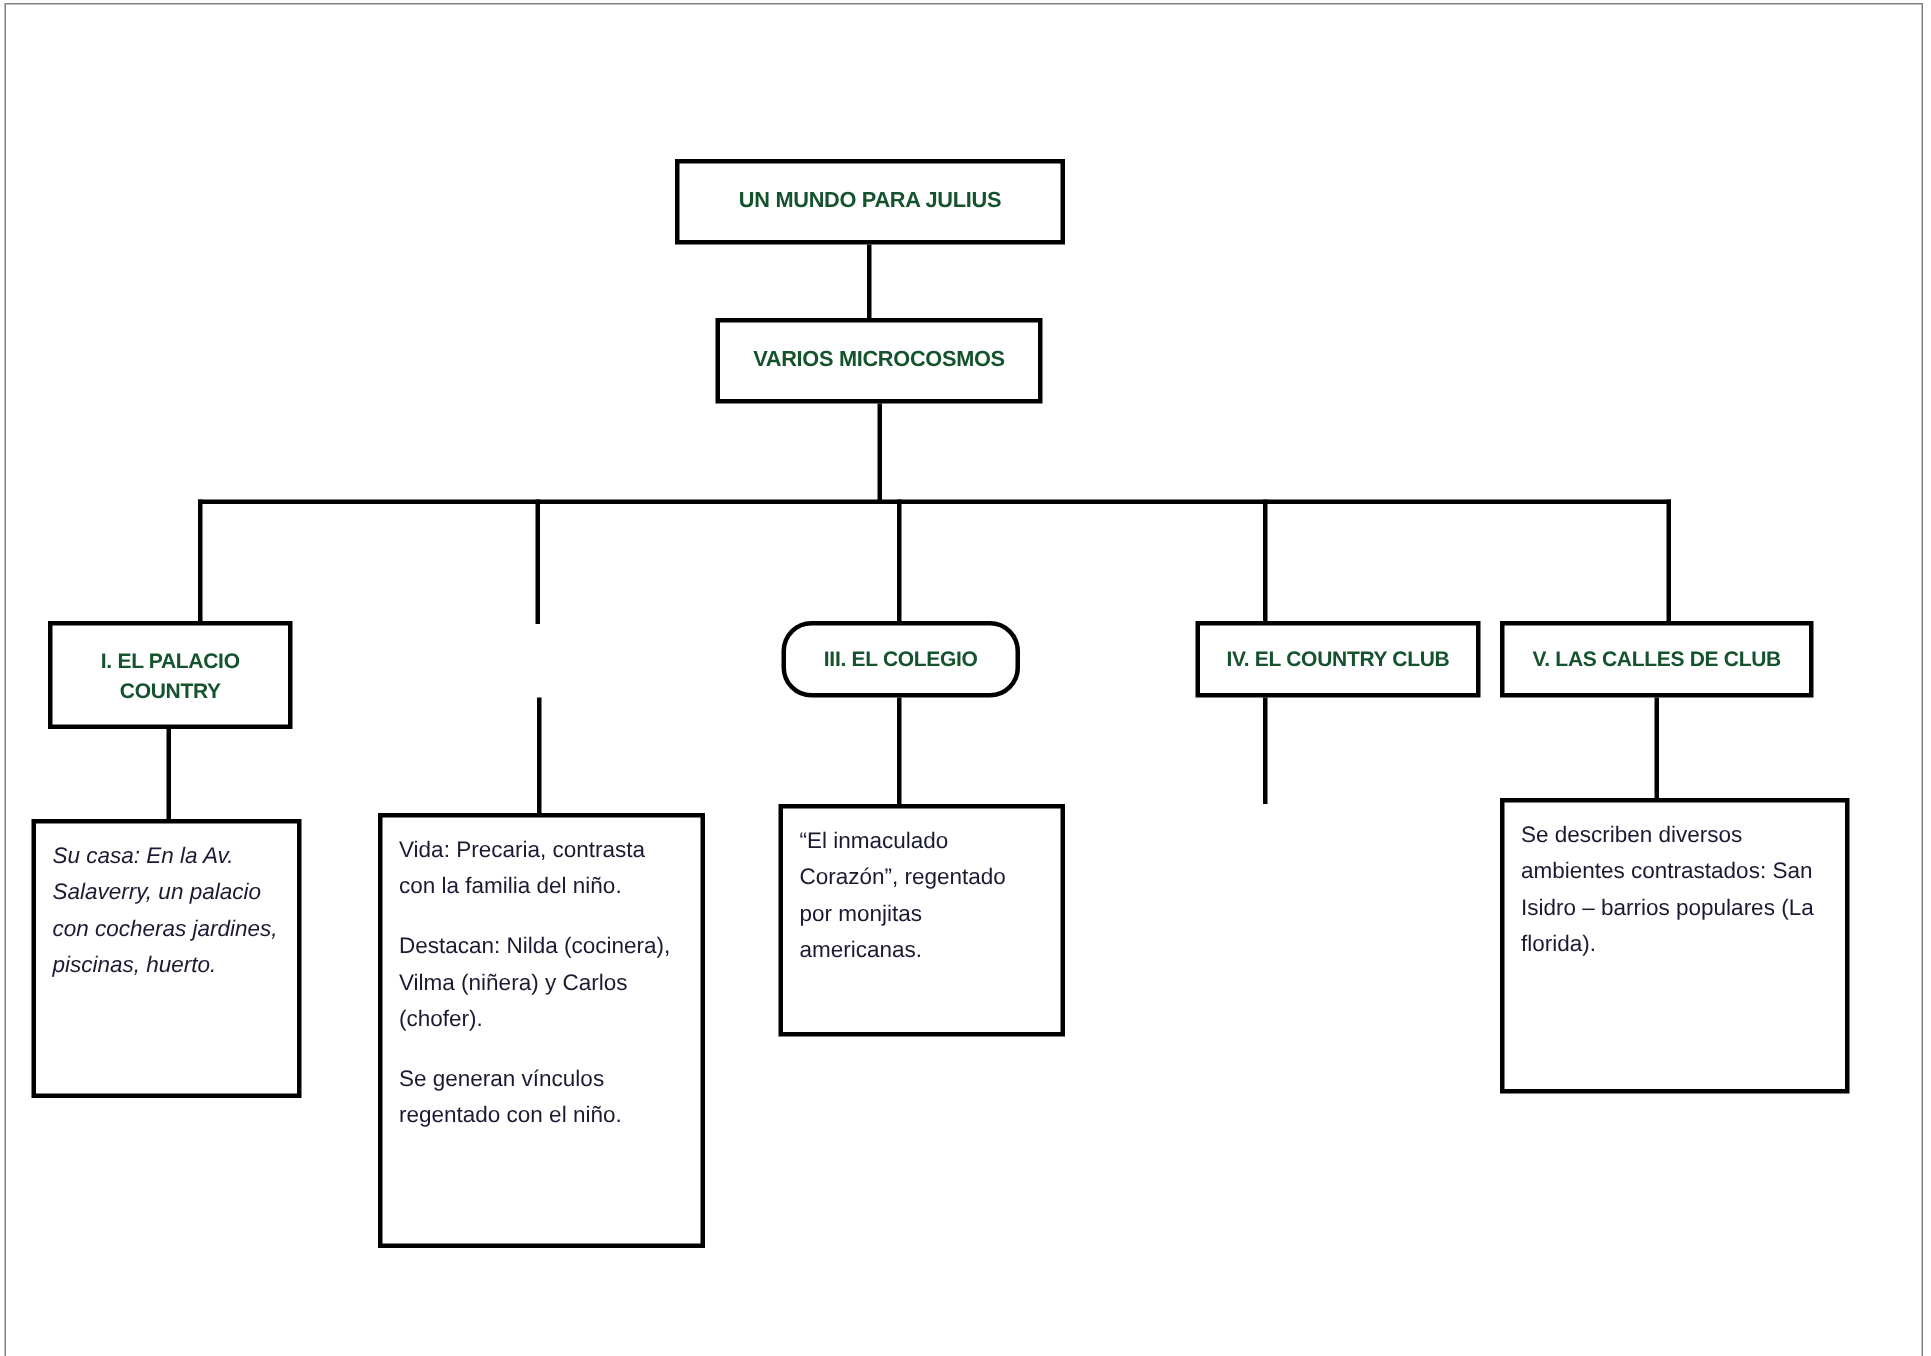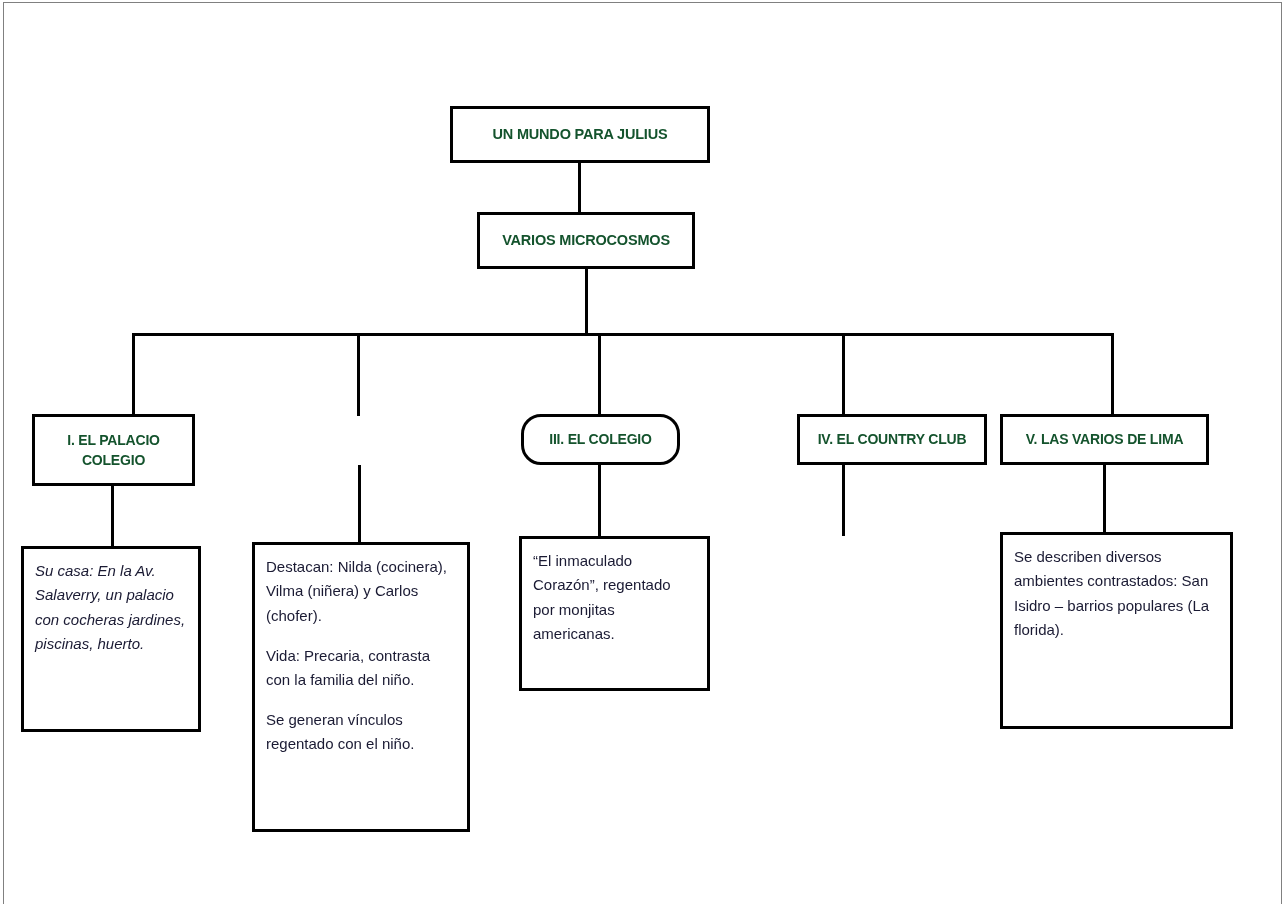--- a/index.html
+++ b/index.html
@@ -104,42 +104,42 @@
   <div class="hline" style="left:132px; top:333px; width:982px;"></div>
 
   <div class="vline" style="left:132px; top:333px; height:83px;"></div>
   <div class="vline" style="left:357px; top:333px; height:83px;"></div>
   <div class="vline" style="left:598px; top:333px; height:83px;"></div>
   <div class="vline" style="left:842px; top:333px; height:83px;"></div>
   <div class="vline" style="left:1111px; top:333px; height:83px;"></div>
 
   <div class="node heading" style="left:32px; top:414px; width:163px; height:72px; flex-direction:column; justify-content:center;">
     <span>I.   EL PALACIO</span>
-    <span>COLEGIO</span>
+    <span>COUNTRY</span>
   </div>
   <div class="vline" style="left:111px; top:486px; height:62px;"></div>
   <div class="detail" style="left:21px; top:546px; width:180px; height:186px;font-style:italic;">
     <p>Su casa: En la Av. Salaverry, un palacio con cocheras jardines, piscinas, huerto.</p>
   </div>
 
   <div class="vline" style="left:358px; top:465px; height:79px;"></div>
   <div class="detail" style="left:252px; top:542px; width:218px; height:290px;">
+    <p>Vida: Precaria, contrasta con la familia del niño.</p>
     <p>Destacan: Nilda (cocinera), Vilma (niñera) y Carlos (chofer).</p>
-    <p>Vida: Precaria, contrasta con la familia del niño.</p>
     <p>Se generan vínculos regentado con el niño.</p>
   </div>
 
   <div class="node heading" style="left:521px; top:414px; width:159px; height:51px;border-radius:20px;">III. EL COLEGIO</div>
   <div class="vline" style="left:598px; top:465px; height:73px;"></div>
   <div class="detail" style="left:519px; top:536px; width:191px; height:155px;">
     <p>“El inmaculado Corazón”, regentado por monjitas americanas.</p>
   </div>
 
   <div class="node heading" style="left:750px; top:414px; width:190px; height:51px;margin-left:47px;">IV. EL COUNTRY CLUB</div>
   <div class="vline" style="left:842px; top:465px; height:71px;"></div>
 
-  <div class="node heading" style="left:1000px; top:414px; width:209px; height:51px;">V. LAS VARIOS DE LIMA</div>
+  <div class="node heading" style="left:1000px; top:414px; width:209px; height:51px;">V. LAS CALLES DE CLUB</div>
   <div class="vline" style="left:1103px; top:465px; height:69px;"></div>
   <div class="detail" style="left:1000px; top:532px; width:233px; height:197px;">
     <p>Se describen diversos ambientes contrastados: San Isidro – barrios populares (La florida).</p>
   </div>
 
 </div>
 
 </body></html>

